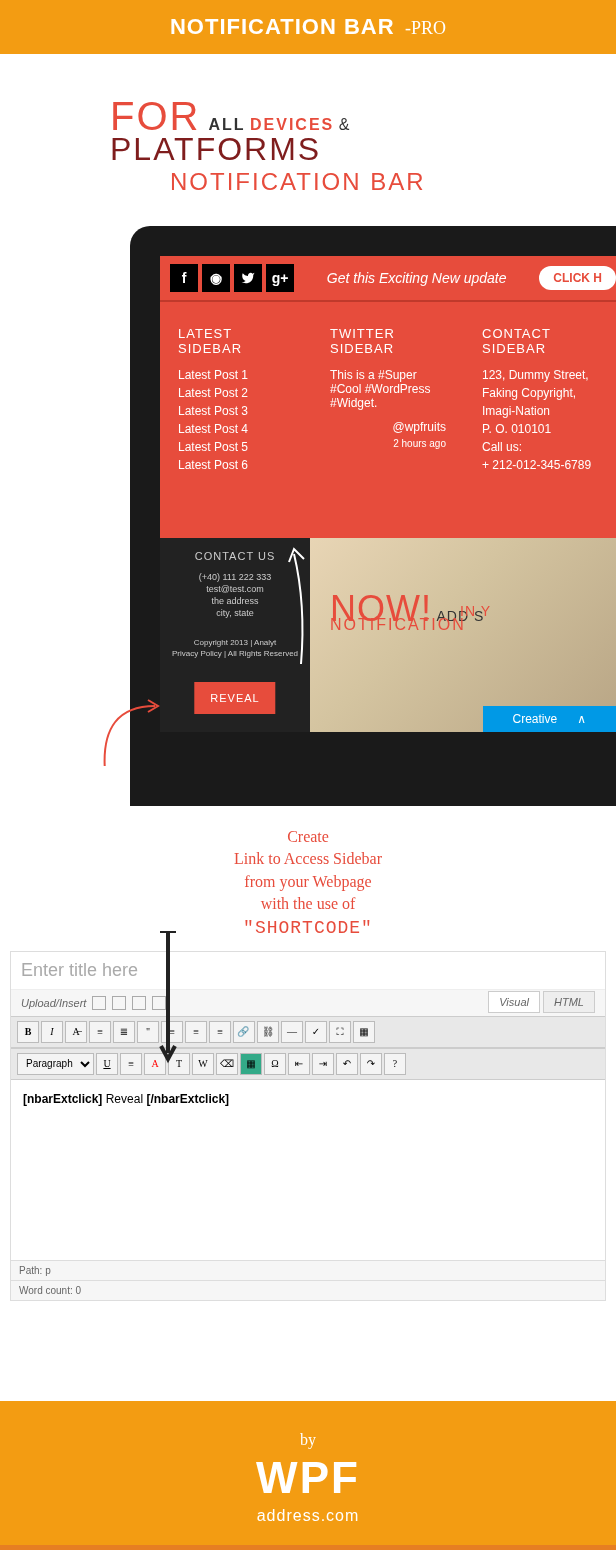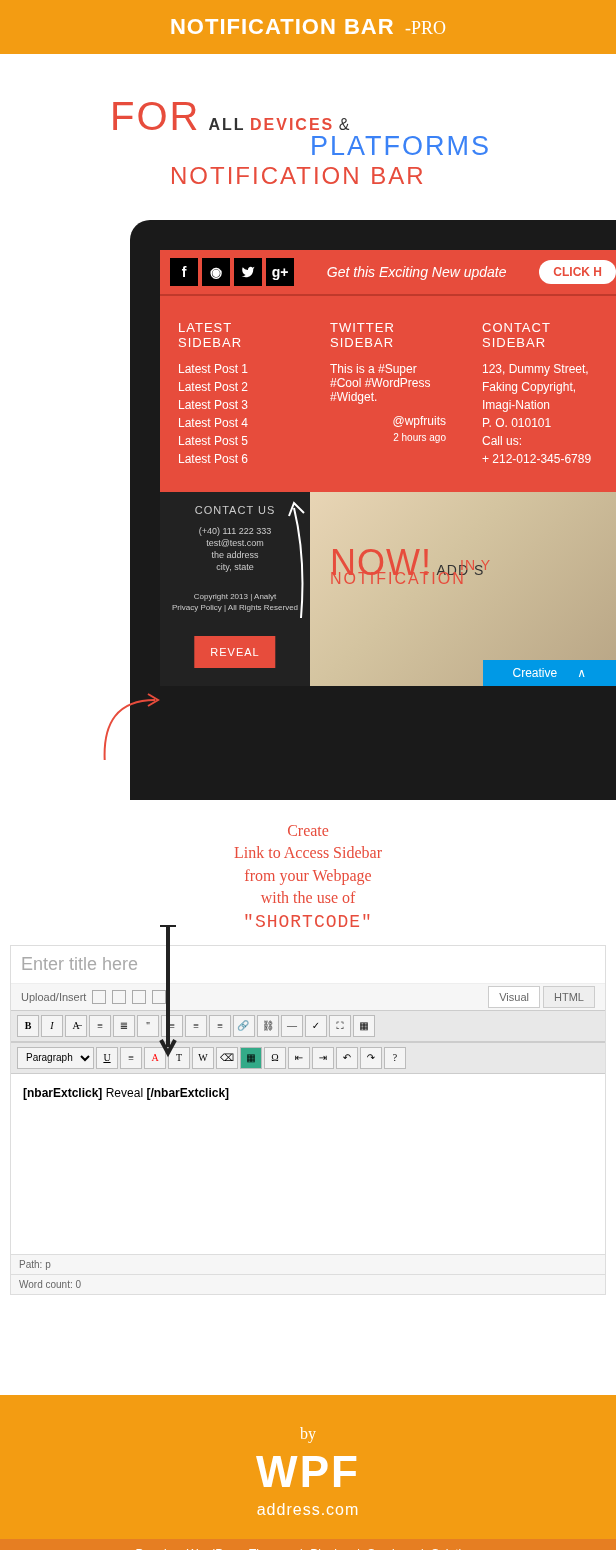--- a/index.html
+++ b/index.html
@@ -8,32 +8,32 @@
 .top-banner { background: #f39c12; color: #fff; text-align: center; padding: 14px 0; }
 .top-banner-title { font-size: 22px; font-weight: bold; letter-spacing: 1px; }
 .top-banner-pro { font-family: 'Comic Sans MS', cursive; font-size: 18px; margin-left: 6px; }
 
 .headline { padding: 40px 40px 20px 110px; }
 .headline-row1 { display: flex; align-items: baseline; gap: 8px; }
 .headline-for { font-size: 40px; color: #e74c3c; font-weight: 300; letter-spacing: 2px; }
 .headline-all { font-size: 16px; color: #333; font-weight: bold; letter-spacing: 2px; }
 .headline-devices { font-size: 16px; color: #e74c3c; font-weight: bold; letter-spacing: 2px; }
 .headline-amp { font-size: 16px; color: #333; }
-.headline-platforms { font-size: 27px; color: #3b82f6; font-weight: 300; letter-spacing: 2px; margin-left: 200px; margin-top: -8px; }
+.headline-platforms { font-size: 32px; color: #7f1d1d; font-weight: 300; letter-spacing: 2px; margin-top: -8px; }
 .headline-sub { font-size: 24px; color: #e74c3c; font-weight: 300; letter-spacing: 2px; margin-left: 60px; }
 
 .monitor { margin: 10px 0 0 130px; position: relative; }
 .monitor-frame { background: #1a1a1a; border-radius: 20px 0 0 0; padding: 30px 0 30px 30px; min-height: 580px; }
 .notif-bar { background: #e74c3c; color: #fff; display: flex; align-items: center; padding: 8px 0 8px 10px; border-bottom: 2px solid #c0392b; }
 .social-icons { display: flex; gap: 4px; }
 .social-icon { width: 28px; height: 28px; background: #000; color: #fff; display: flex; align-items: center; justify-content: center; font-weight: bold; font-size: 14px; }
 .notif-text { flex: 1; text-align: center; font-size: 14px; font-style: italic; }
 .click-btn { background: #fff; color: #e74c3c; padding: 5px 14px; border-radius: 12px; font-size: 12px; font-weight: bold; }
 
-.sidebar-area { background: #e74c3c; color: #fff; display: flex; padding: 24px 0 22px 0; }
+.sidebar-area { background: #e74c3c; color: #fff; display: flex; padding: 24px 0 62px 0; }
 .sb-col { flex: 1; padding: 0 18px; font-size: 12px; }
 .sb-title { font-size: 13px; font-weight: normal; letter-spacing: 1px; margin-bottom: 12px; }
 .sb-item { margin: 4px 0; font-size: 12px; }
 .sb-right { text-align: right; }
 
 .content-area { display: flex; height: 194px; }
 .contact-panel { background: #222; color: #ccc; width: 150px; padding: 12px 10px; text-align: center; font-size: 9px; position: relative; }
 .contact-title { font-size: 11px; letter-spacing: 1px; margin-bottom: 10px; }
 .contact-line { margin: 2px 0; }
 .reveal-btn { background: #e74c3c; color: #fff; padding: 10px 16px; font-size: 11px; letter-spacing: 1px; position: absolute; bottom: 18px; left: 50%; transform: translateX(-50%); }
@@ -45,21 +45,21 @@
 .hero-bottom { position: absolute; bottom: 0; right: 0; background: #0099e6; color: #fff; padding: 6px 30px; font-size: 12px; display: flex; align-items: center; gap: 20px; }
 
 .red-arrow { position: absolute; top: 470px; left: -30px; width: 60px; height: 70px; }
 .red-arrow-path { stroke: #e74c3c; stroke-width: 2; fill: none; }
 
 .annotation { font-family: 'Comic Sans MS', cursive; color: #e74c3c; text-align: center; font-size: 16px; margin: 20px 80px 10px 80px; line-height: 1.4; }
 .shortcode-label { font-family: 'Courier New', monospace; font-size: 18px; letter-spacing: 1px; }
 
 .editor-wrap { margin: 0 10px 10px 10px; border: 1px solid #ddd; background: #f6f6f6; }
 .editor-title { padding: 8px 10px; color: #aaa; font-size: 18px; background: #fff; border-bottom: 1px solid #eee; }
-.editor-toolbar-row { display: flex; align-items: center; justify-content: space-between; padding: 6px 10px; font-size: 11px; color: #666; }
+.editor-toolbar-row { display: flex; justify-content: space-between; padding: 6px 10px; font-size: 11px; color: #666; font-style: italic; }
 .upload-label { display: flex; align-items: center; gap: 6px; }
 .mini-icon { width: 14px; height: 14px; border: 1px solid #aaa; display: inline-block; }
 .tab-btn { padding: 4px 10px; background: #eee; border: 1px solid #ccc; font-size: 11px; }
 .tab-btn.active { background: #fff; }
 .toolbar-strip { background: #e8e8e8; padding: 4px 6px; display: flex; gap: 2px; flex-wrap: wrap; border-top: 1px solid #ccc; border-bottom: 1px solid #ccc; }
 .tb-btn { width: 22px; height: 22px; background: #f4f4f4; border: 1px solid #bbb; font-size: 10px; display: flex; align-items: center; justify-content: center; font-family: serif; }
 .tb-select { height: 22px; font-size: 10px; border: 1px solid #bbb; background: #f4f4f4; padding: 0 4px; }
 .editor-content { background: #fff; padding: 12px; height: 180px; font-family: Verdana, sans-serif; font-size: 12px; }
 .shortcode-tag { font-weight: bold; }
 .editor-footer { padding: 4px 8px; font-size: 10px; color: #666; border-top: 1px solid #ddd; }

